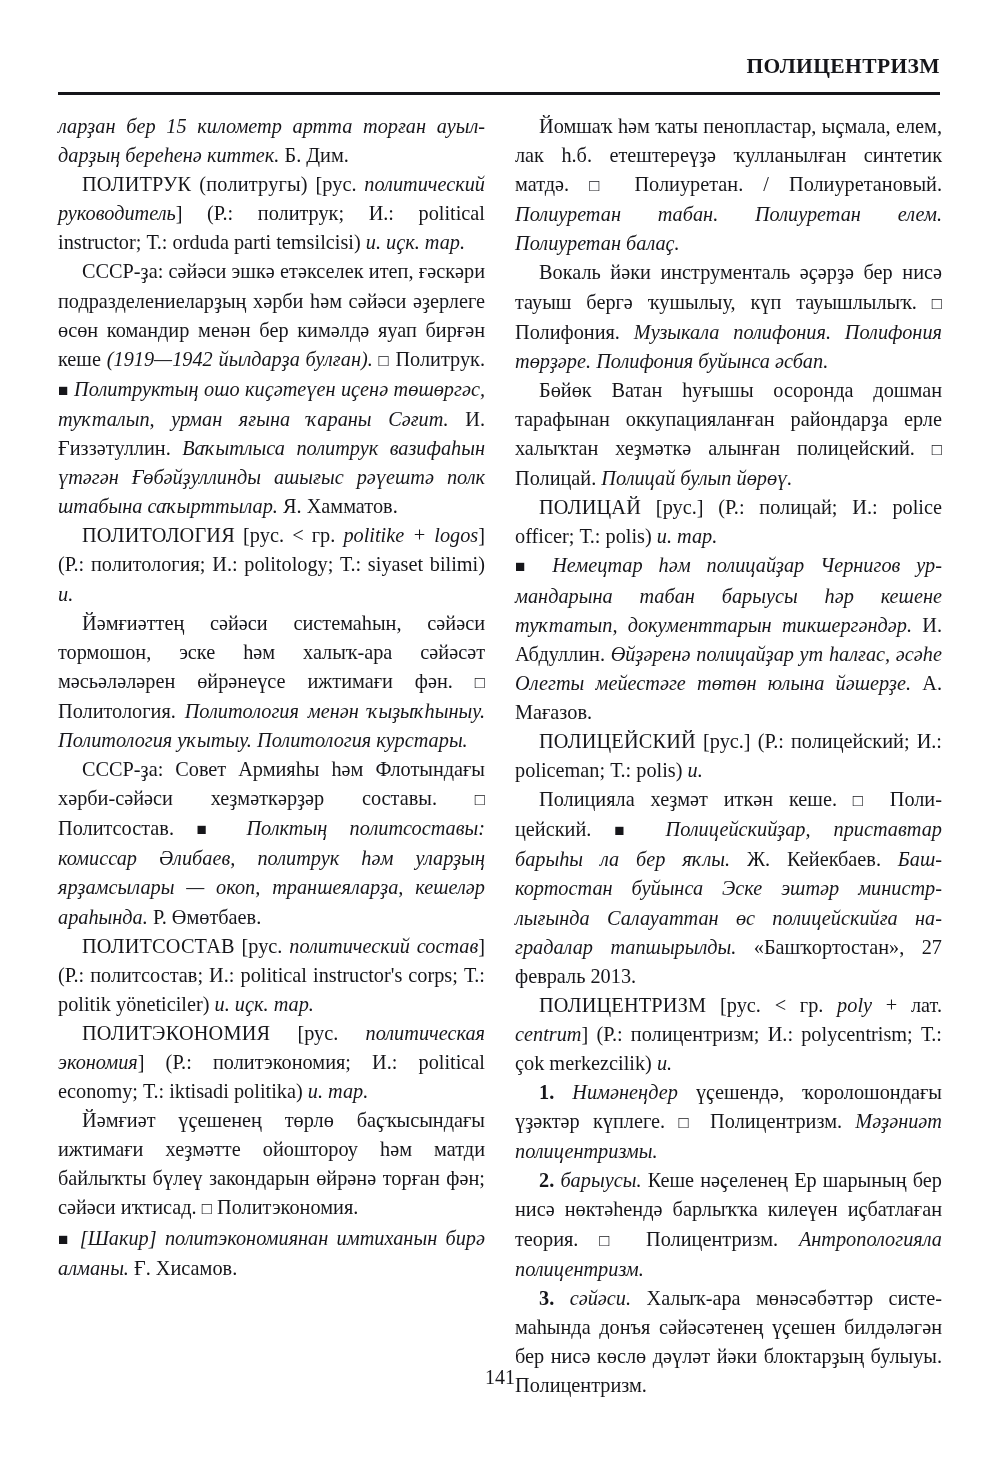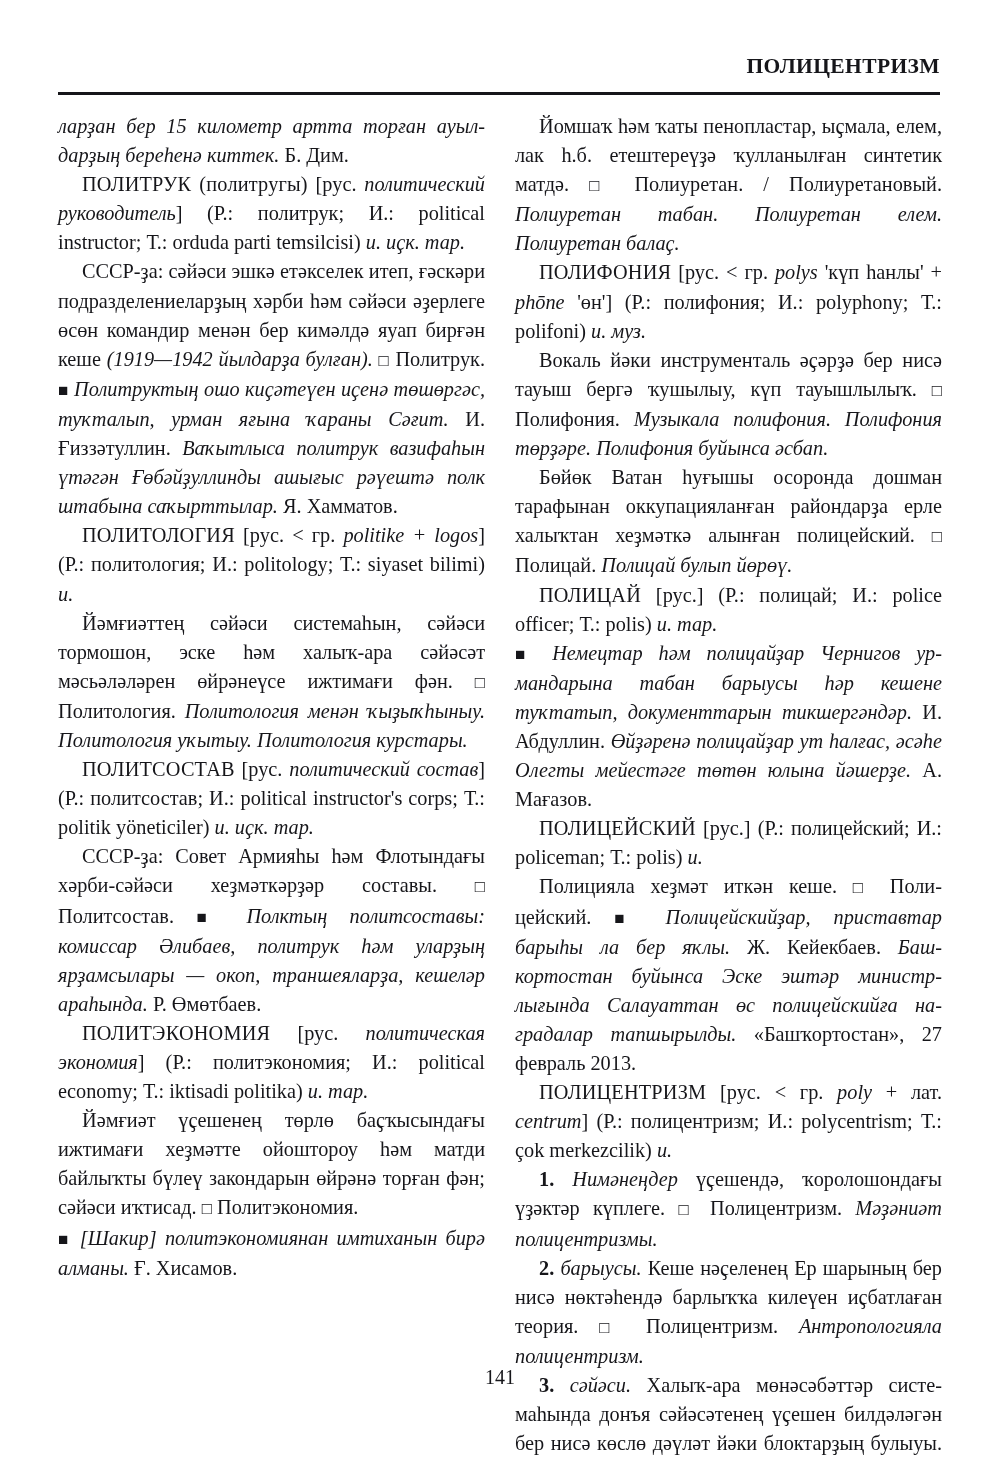--- a/index.html
+++ b/index.html
@@ -97,38 +97,37 @@
       <p class="e"><span class="it">ларҙан бер 15 километр артта торған ауыл­дарҙың береһенә киттек.</span> Б. Дим.</p>
 
       <p class="e ind"><span class="hw">ПОЛИТРУК (политругы)</span> [рус. <span class="it">поли­тический руководитель</span>] (Р.: политрук; И.: political instructor; Т.: orduda parti temsilcisi) <span class="it">и. иҫк. тар.</span></p>
 
       <p class="e ind">СССР-ҙа: сәйәси эшкә етәкселек итеп, ғәскәри подразделениеларҙың хәрби һәм сәйәси әҙерлеге өсөн командир менән бер кимәлдә яуап бирғән кеше <span class="it">(1919—1942 йылдарҙа булған).</span> <span class="sq"></span> Политрук. <span class="fsq"></span> <span class="it">Политруктың ошо киҫәтеүен иҫенә төшөргәс, туҡталып, урман яғына ҡараны Сәғит.</span> И. Ғиззәтуллин. <span class="it">Ваҡытлыса политрук вазифаһын үтәгән Ғөбәйҙуллинды ашығыс рәүештә полк штабына саҡырттылар.</span> Я. Хамматов.</p>
 
       <p class="e ind"><span class="hw">ПОЛИТОЛОГИЯ</span> [рус. &lt; гр. <span class="it">politike + logos</span>] (Р.: политология; И.: politology; Т.: siyaset bilimi) <span class="it">и.</span></p>
 
       <p class="e ind">Йәмғиәттең сәйәси системаһын, сәйәси тормошон, эске һәм халыҡ-ара сәйәсәт мәсьәләләрен өйрәнеүсе ижтимағи фән. <span class="sq"></span> Политология. <span class="it">Политология менән ҡыҙыҡ­һыныу. Политология уҡытыу. Политология курстары.</span></p>
 
+      <p class="e ind">СССР-ҙа: Совет Армияһы һәм Флотын­дағы хәрби-сәйәси хеҙмәткәрҙәр составы. <span class="sq"></span> Политсостав. <span class="fsq"></span> <span class="it">Полктың политсоставы: комиссар Әлибаев, политрук һәм уларҙың ярҙамсылары — окоп, траншеяларҙа, кеше­ләр араһында.</span> Р. Өмөтбаев.</p>
+
       <p class="e ind"><span class="hw">ПОЛИТСОСТАВ</span> [рус. <span class="it">политический состав</span>] (Р.: политсостав; И.: political ins­tructor's corps; Т.: politik yöneticiler) <span class="it">и. иҫк. тар.</span></p>
-
-      <p class="e ind">СССР-ҙа: Совет Армияһы һәм Флотын­дағы хәрби-сәйәси хеҙмәткәрҙәр составы. <span class="sq"></span> Политсостав. <span class="fsq"></span> <span class="it">Полктың политсоставы: комиссар Әлибаев, политрук һәм уларҙың ярҙамсылары — окоп, траншеяларҙа, кеше­ләр араһында.</span> Р. Өмөтбаев.</p>
 
       <p class="e ind"><span class="hw">ПОЛИТЭКОНОМИЯ</span> [рус. <span class="it">полити­ческая экономия</span>] (Р.: политэкономия; И.: political economy; Т.: iktisadi politika) <span class="it">и. тар.</span></p>
 
       <p class="e ind">Йәмғиәт үҫешенең төрлө баҫҡысындағы ижтимағи хеҙмәтте ойоштороу һәм матди байлыҡты бүлеү закондарын өйрәнә торған фән; сәйәси иҡтисад. <span class="sq"></span> Политэкономия.</p>
 
       <p class="e"><span class="fsq"></span> <span class="it">[Шакир] политэкономиянан имтиханын бирә алманы.</span> Ғ. Хисамов.</p>
 
 
     </div>
 
     <div class="col">
 
       <p class="e ind">Йомшаҡ һәм ҡаты пенопластар, ыҫма­ла, елем, лак һ.б. етештереүҙә ҡулланылған синтетик матдә. <span class="sq"></span> Полиуретан. / По­лиуретановый. <span class="it">Полиуретан табан. Полиуретан елем. Полиуретан балаҫ.</span></p>
 
-      <p class="e ind"><span class="hw">ПОЛИФОНИЯ</span> [рус. &lt; гр. <span class="it">polys</span> 'күп һанлы' + <span class="it">phōne</span> 'өн'] (Р.: полифония; И.: polyphony; Т.: polifoni) <span class="it">и. муз.</span></p>
 
       <p class="e ind">Вокаль йәки инструменталь әҫәрҙә бер нисә тауыш бергә ҡушылыу, күп тауышлылыҡ. <span class="sq"></span> Полифония. <span class="it">Музыкала по­лифония. Полифония төрҙәре. Полифония буйынса әсбап.</span></p>
 
       <p class="e ind">Бөйөк Ватан һуғышы осоронда дошман тарафынан оккупацияланған райондарҙа ерле халыҡтан хеҙмәткә алынған полицей­ский. <span class="sq"></span> Полицай. <span class="it">Полицай булып йөрөү.</span></p>
 
       <p class="e ind"><span class="hw">ПОЛИЦАЙ</span> [рус.] (Р.: полицай; И.: police officer; Т.: polis) <span class="it">и. тар.</span></p>
 
       <p class="e"><span class="fsq"></span> <span class="it">Немецтар һәм полицайҙар Чернигов ур­мандарына табан барыусы һәр кешене туҡтатып, документтарын тикшергәндәр.</span> И. Абдуллин. <span class="it">Өйҙәренә полицайҙар ут һалғас, әсәһе Олегты мейестәге төтөн юлы­на йәшерҙе.</span> А. Мағазов.</p>
 
       <p class="e ind"><span class="hw">ПОЛИЦЕЙСКИЙ</span> [рус.] (Р.: полицей­ский; И.: policeman; Т.: polis) <span class="it">и.</span></p>

